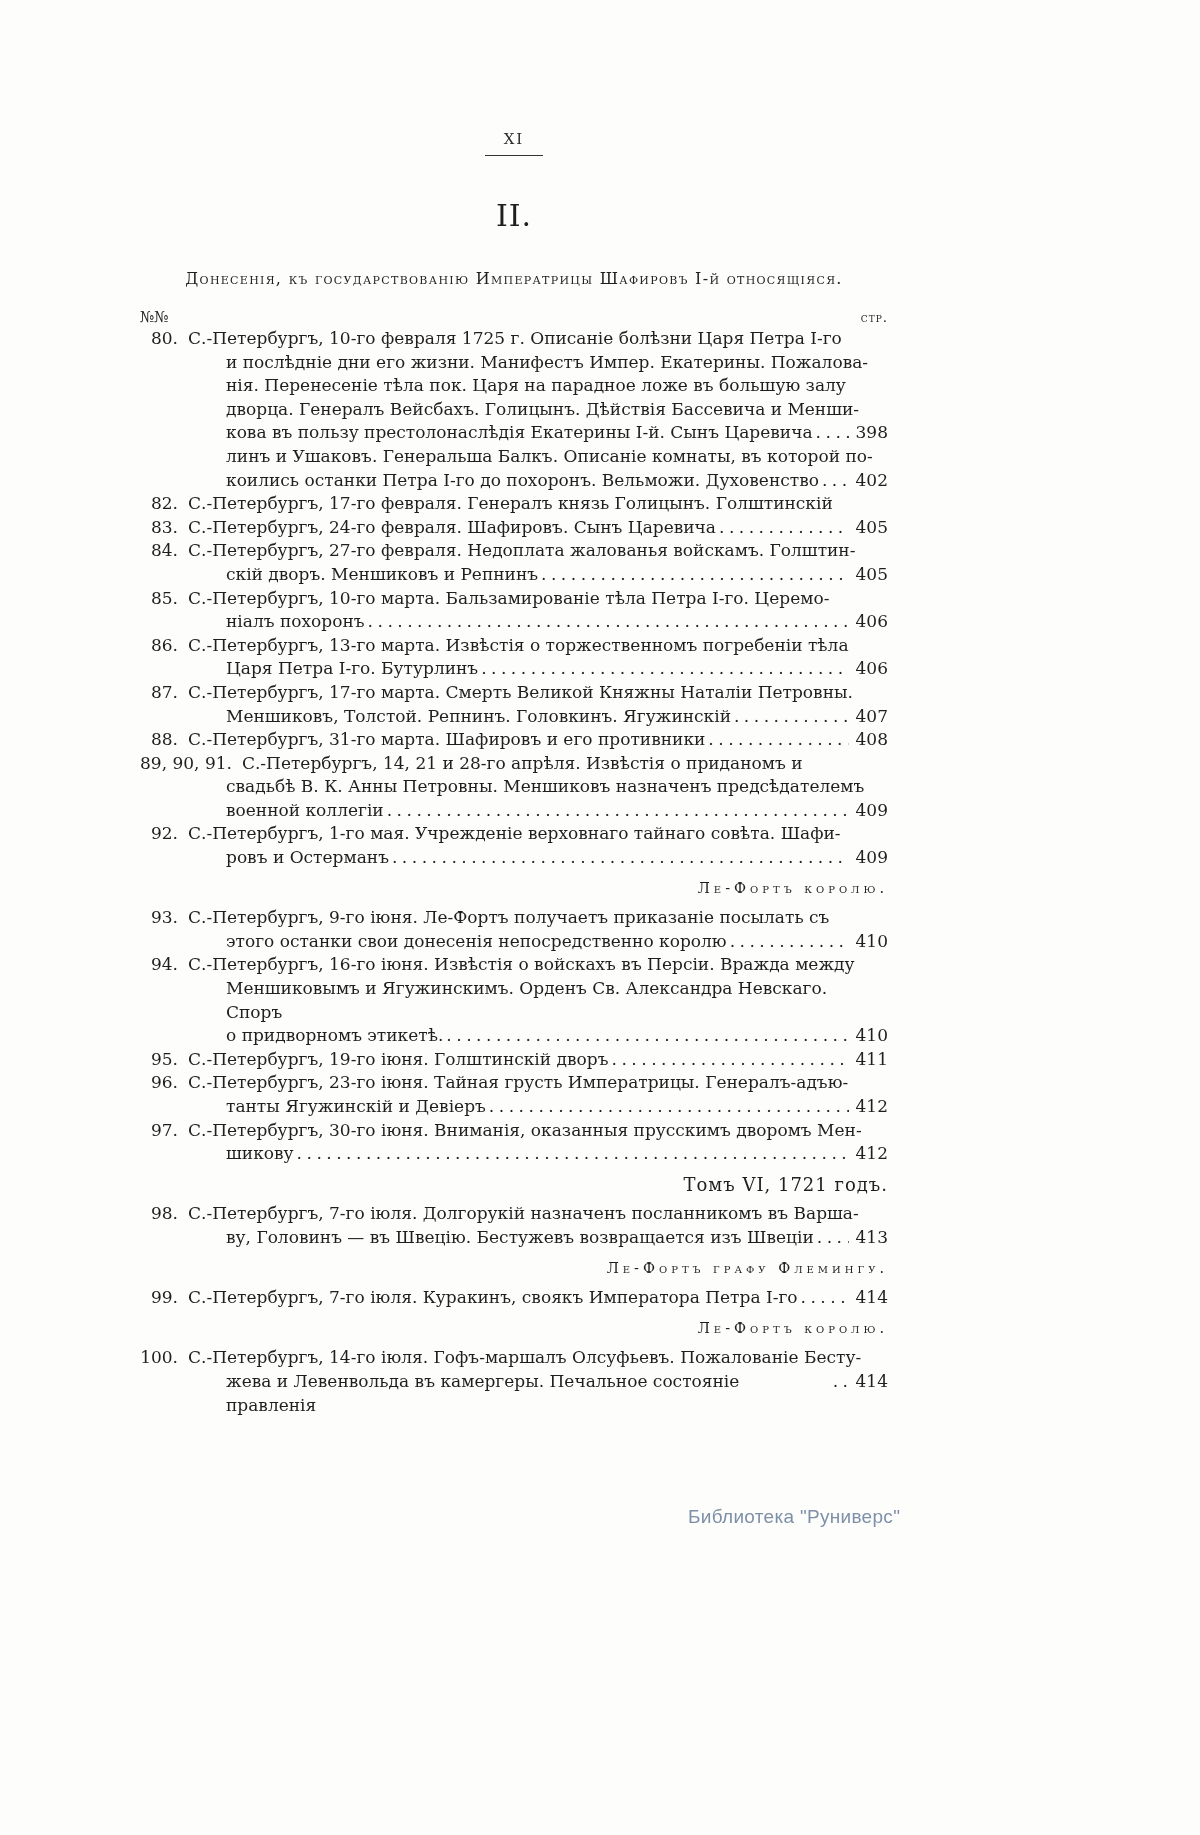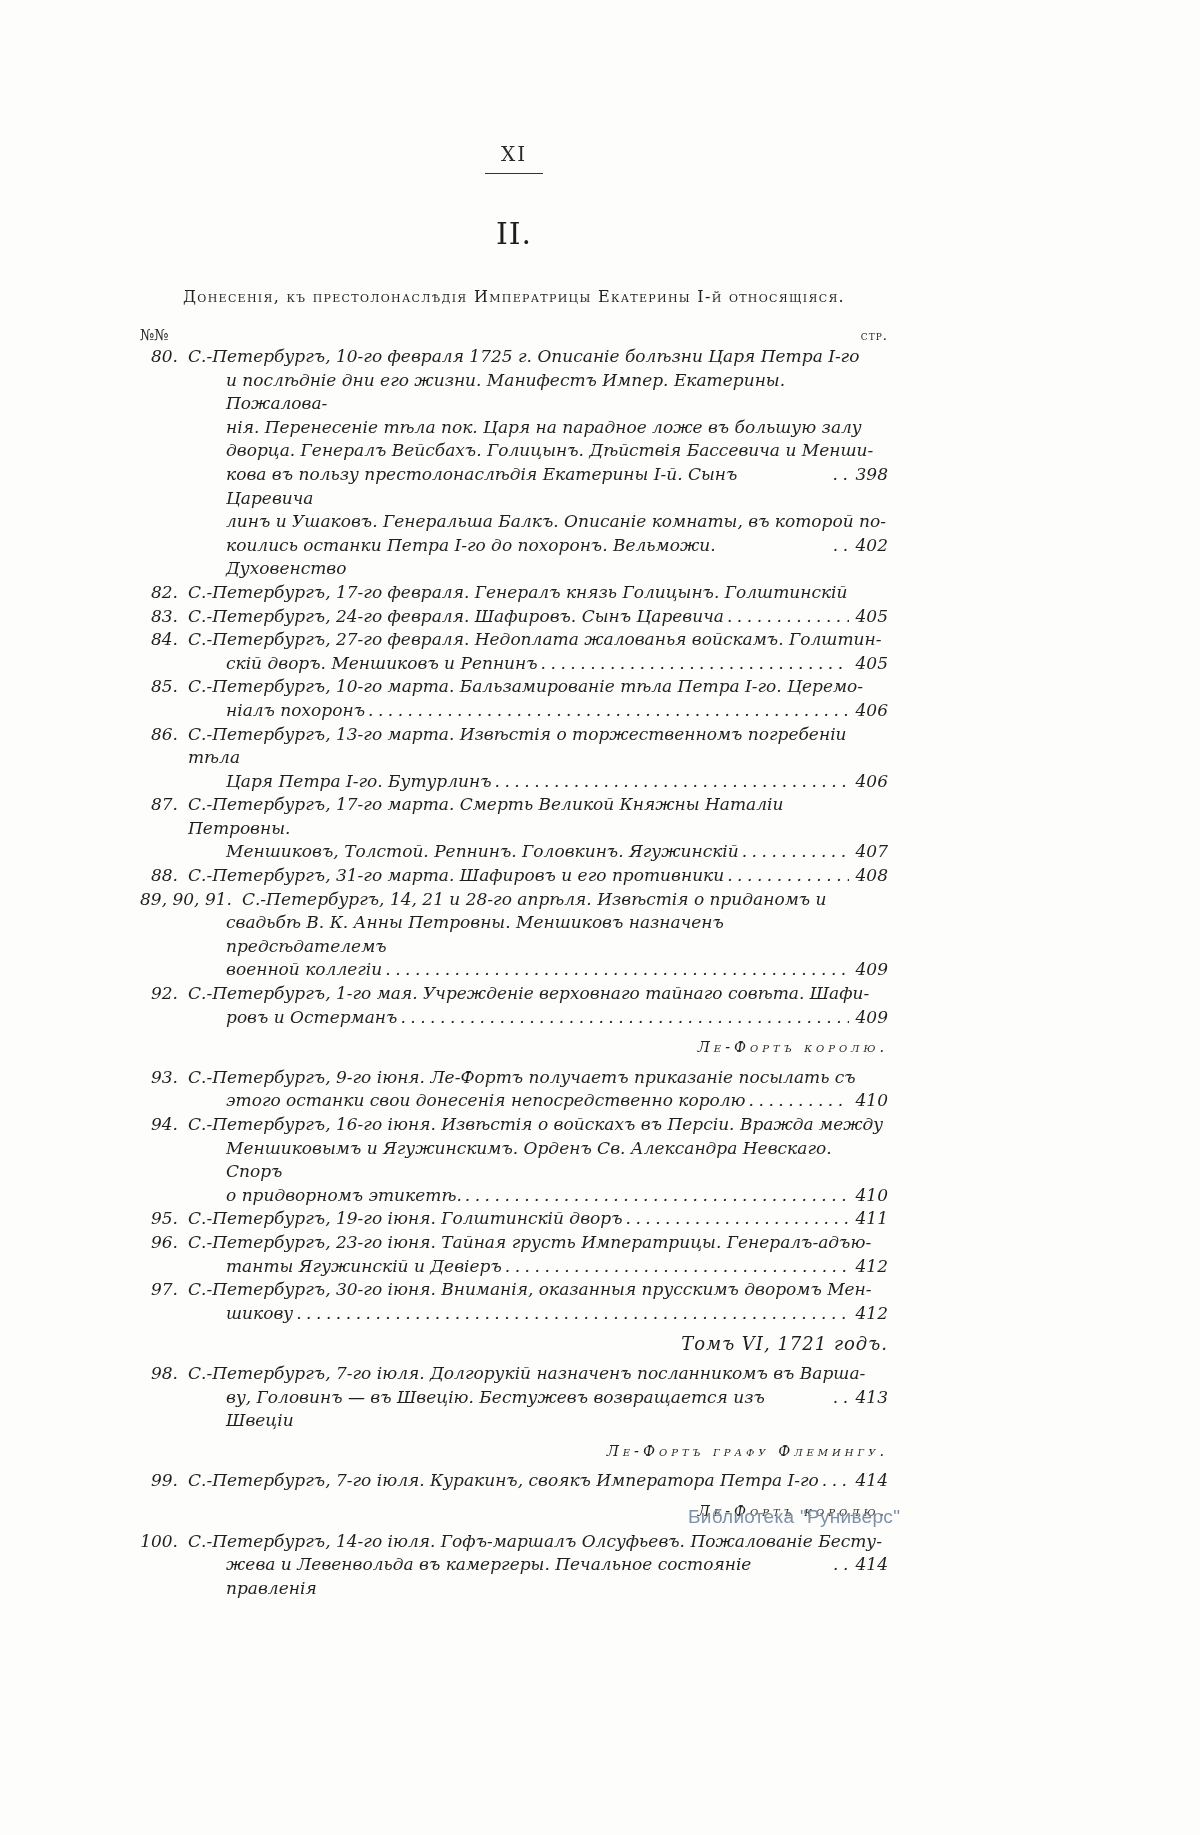--- a/index.html
+++ b/index.html
@@ -17,24 +17,23 @@
     overflow: hidden;
   }
   .content {
     position: absolute;
     left: 140px;
     top: 130px;
     width: 748px;
   }
   .folio {
     text-align: center;
-    font-size: 20px;
+    font-size: 15px;
     letter-spacing: 2px;
     color: #2b2a28;
-    margin-top: 12px;
   }
   .folio-rule {
     width: 58px;
     height: 1px;
     background: #343330;
     margin: 7px auto 0 auto;
   }
   .section-number {
     text-align: center;
     font-size: 30px;
@@ -59,21 +58,20 @@
   .str {
     font-variant: small-caps;
     font-size: 13.5px;
     letter-spacing: 1px;
     text-align: center;
   }
   .toc {
     font-size: 17px;
     line-height: 23.6px;
     margin-top: 1px;
-    font-style: italic;
   }
   .toc-line {
     display: flex;
     align-items: baseline;
   }
   .num {
     flex: 0 0 auto;
     min-width: 48px;
     text-align: right;
     padding-right: 10px;
@@ -120,21 +118,21 @@
   }
 </style>
 </head>
 <body>
 
 <div class="sheet">
   <div class="content">
     <div class="folio">XI</div>
     <div class="folio-rule"></div>
     <div class="section-number">II.</div>
-    <div class="section-title">Донесенія, къ престолонаслѣдія Императрицы Екатерины I-й относящіяся.</div>
+    <div class="section-title">Донесенія, къ государствованію Императрицы Шафировъ I-й относящіяся.</div>
     <div class="cols-header">
       <span class="nn">№№</span>
       <span class="str">стр.</span>
     </div>
     <div class="toc">
         <div class="toc-entry">
           <div class="toc-line">
             <span class="num">80.</span>
             <span class="txt">С.-Петербургъ, 10-го февраля 1725 г. Описаніе болѣзни Царя Петра I-го</span>
           </div>

